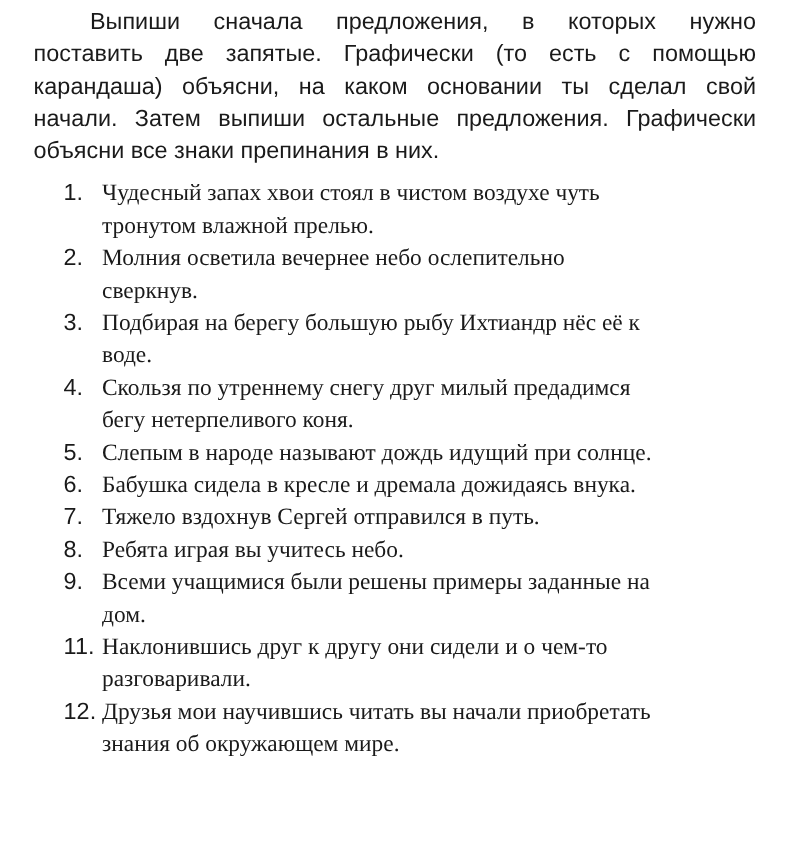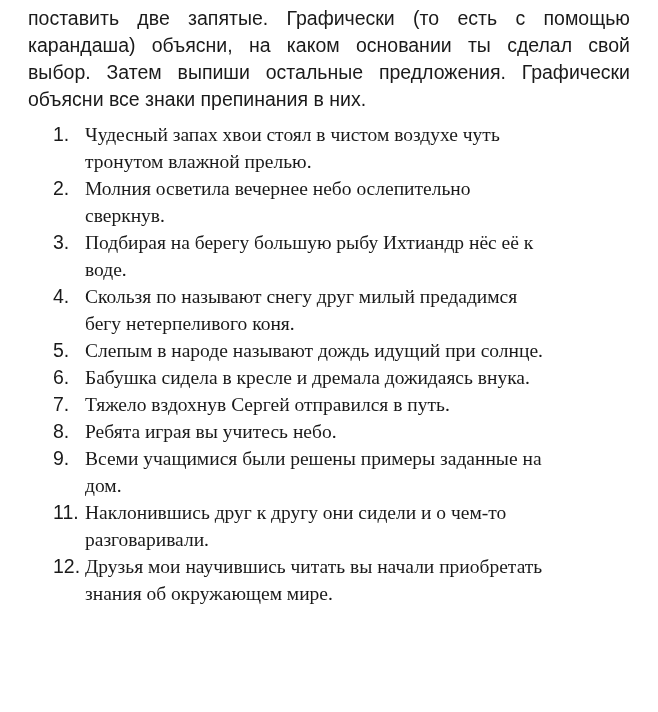--- a/index.html
+++ b/index.html
@@ -60,23 +60,24 @@
     padding-right: 8px;
     font-family: Liberation Serif, serif;
   }
 </style>
 </head>
 <body>
 
 <div class="page">
 
   <div class="intro">
+    <div class="intro-line first">Выпиши сначала предложения, в которых нужно</div>
     <div class="intro-line">поставить две запятые. Графически (то есть с помощью</div>
     <div class="intro-line">карандаша) объясни, на каком основании ты сделал свой</div>
-    <div class="intro-line">выбор. Затем выпиши остальные предложения. Графически</div>
+    <div class="intro-line">начали. Затем выпиши остальные предложения. Графически</div>
     <div class="intro-line last">объясни все знаки препинания в них.</div>
   </div>
 
   <div class="sentence-list">
 
     <div class="sentence-row">
       <span class="sentence-number">1.</span>
       <span class="sentence-text">Чудесный запах хвои стоял в чистом воздухе чуть
 тронутом влажной прелью.</span>
     </div>
@@ -88,21 +89,21 @@
     </div>
 
     <div class="sentence-row">
       <span class="sentence-number">3.</span>
       <span class="sentence-text">Подбирая на берегу большую рыбу Ихтиандр нёс её к
 воде.</span>
     </div>
 
     <div class="sentence-row">
       <span class="sentence-number">4.</span>
-      <span class="sentence-text">Скользя по называют снегу друг милый предадимся
+      <span class="sentence-text">Скользя по утреннему снегу друг милый предадимся
 бегу нетерпеливого коня.</span>
     </div>
 
     <div class="sentence-row">
       <span class="sentence-number">5.</span>
       <span class="sentence-text">Слепым в народе называют дождь идущий при солнце.</span>
     </div>
 
     <div class="sentence-row">
       <span class="sentence-number">6.</span>

